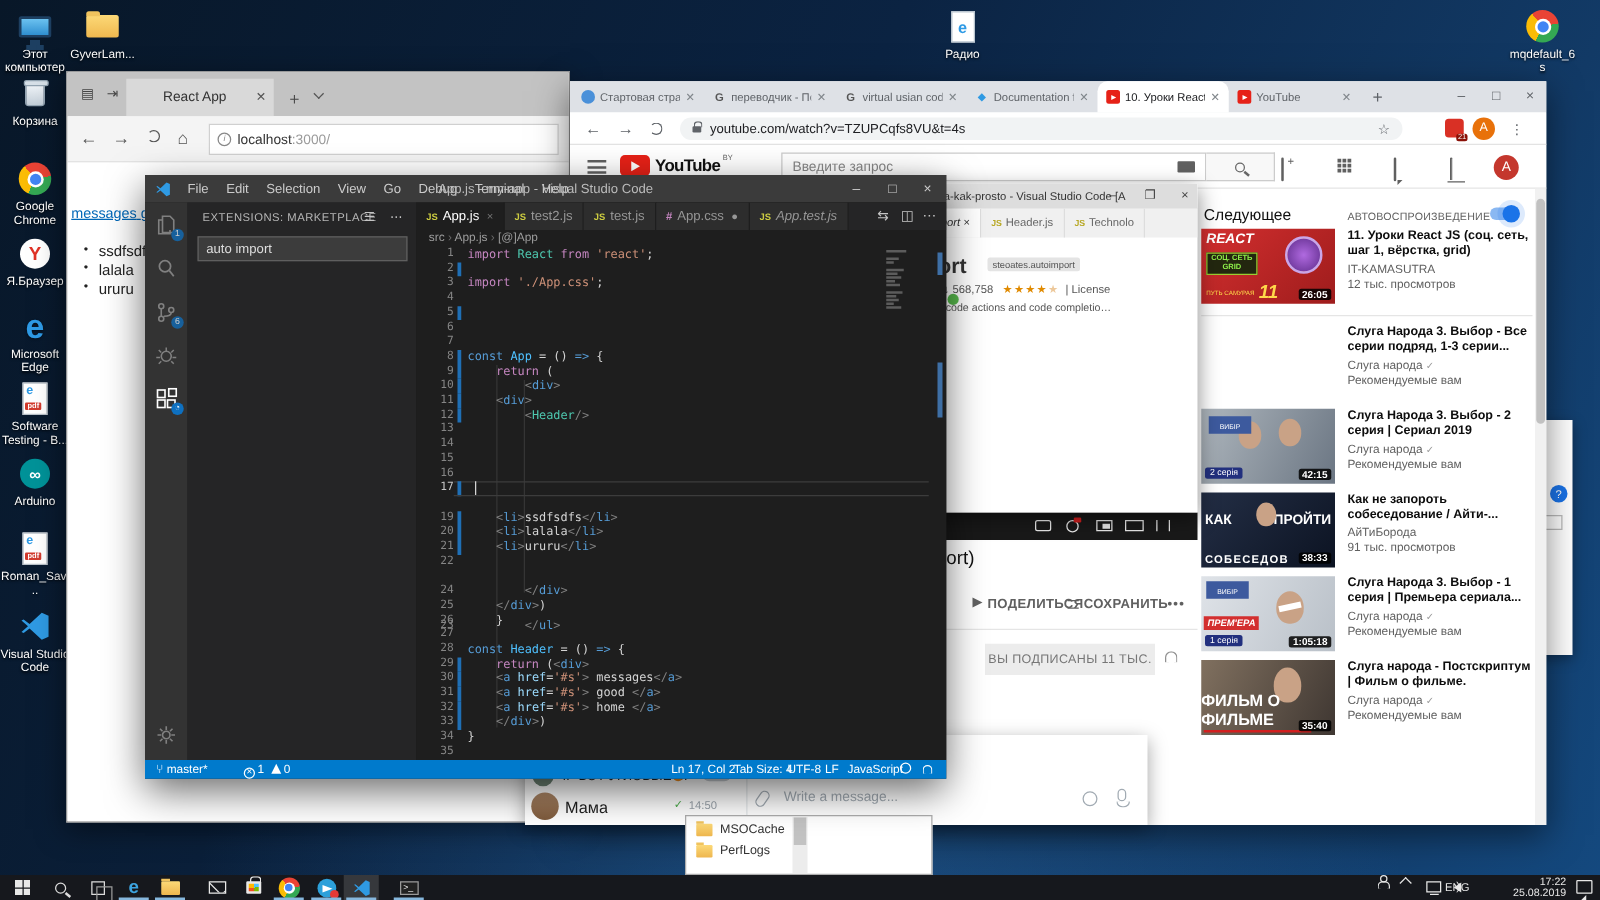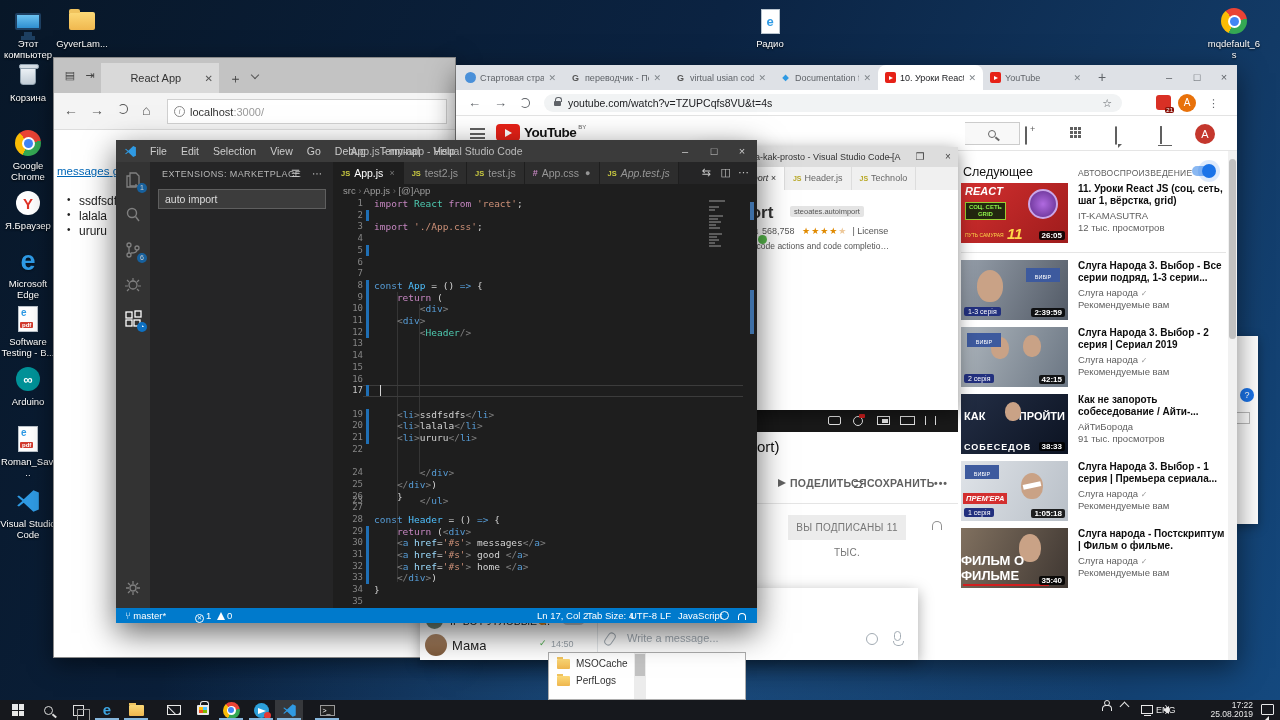--- a/index.html
+++ b/index.html
@@ -127,21 +127,21 @@
   .pb-gear{width:10px;height:10px;border-radius:50%;}
   .pb-gear::after{content:"";position:absolute;right:-3px;top:-3px;width:6px;height:4px;background:#d21f1f;border-radius:1px;}
   .pb-mini{width:13px;height:9px;} .pb-mini::after{content:"";position:absolute;right:1px;bottom:1px;width:6px;height:4px;background:#e8e8e8;}
   .pb-thea{width:15px;height:9px;}
   .pb-fs{width:11px;height:9px;border-left:1.5px solid #e8e8e8;border-right:1.5px solid #e8e8e8;border-top:none;border-bottom:none;}
   .v-title-frag{position:absolute;left:301px;top:373px;font-size:15px;color:#111;}
   .share-row{position:absolute;top:412px;font-size:10.5px;font-weight:bold;color:#606060;letter-spacing:.3px;}
   .sh-arrow{display:inline-block;width:0;height:0;border-left:8px solid #606060;border-top:4px solid transparent;border-bottom:4px solid transparent;margin-right:4px;}
   .sv-lines{display:inline-block;width:9px;height:7px;border-top:1.5px solid #606060;border-bottom:1.5px solid #606060;margin-right:4px;position:relative;top:1px;}
   .rule{position:absolute;left:301px;top:438px;width:201px;height:1px;background:#e5e5e5;}
-  .sub-btn{position:absolute;left:332px;top:450px;width:118px;height:25px;background:#ececec;color:#767676;font-size:10px;text-align:center;line-height:25px;letter-spacing:.3px;}
+  .sub-btn{position:absolute;left:332px;top:450px;width:136px;height:25px;background:#ececec;color:#767676;font-size:10px;text-align:center;line-height:25px;letter-spacing:.3px;}
   .sub-bell{position:absolute;left:476px;top:456px;width:10px;height:9px;border:1.5px solid #909090;border-radius:5px 5px 0 0;border-bottom:none;}
   
   .sb-head{position:absolute;left:507px;top:100px;font-size:12.5px;color:#111;}
   .sb-auto{position:absolute;left:622px;top:103px;font-size:8.5px;color:#606060;letter-spacing:.2px;}
   .toggle{position:absolute;left:736px;top:101px;width:22px;height:10px;background:#8ab8f2;border-radius:5px;}
   .toggle::after{content:"";position:absolute;right:-2px;top:-2px;width:14px;height:14px;border-radius:50%;background:#1a73e8;box-shadow:0 0 0 4px rgba(26,115,232,.15);}
   .sb-sep{position:absolute;left:505px;top:187px;width:265px;height:1px;background:#e5e5e5;}
   .vitem{position:absolute;left:505px;width:268px;height:64px;}
   .th{position:absolute;left:0;top:0;width:107px;height:60px;overflow:hidden;background:#333;}
   .vt{position:absolute;left:117px;top:0;width:150px;font-size:10px;font-weight:bold;color:#0d0d0d;line-height:12px;max-height:25px;overflow:hidden;}
@@ -472,20 +472,24 @@
     <div class="cav" style="left:722px">A</div>
     <div class="c-dots" style="left:752px">⋮</div>
   </div>
   <div class="yt-head">
     <div class="burger"></div>
     <div class="yt-logo">
       <span class="yt-play"></span>
       <span class="yt-word">YouTube</span>
       <span class="yt-by">BY</span>
     </div>
+    <div class="yt-search">
+      <span>Введите запрос</span>
+      <span class="kb"></span>
+    </div>
     <div class="yt-sbtn">
         <span class="mag"></span>
       </div>
     <div class="yt-ic" style="left:569px"><span class="ic-cam"></span></div>
     <div class="yt-ic" style="left:614px">
         <span class="ic-grid">
           <span></span>
           <span></span>
           <span></span>
           <span></span>
@@ -528,26 +532,20 @@
           <span class="put">ПУТЬ САМУРАЯ</span>
           <span class="n11">11</span>
           <span class="atom"></span>
           <span class="dur">26:05</span>
         </div>
         <div class="vt">11. Уроки React JS (соц. сеть, шаг 1, вёрстка, grid)</div>
         <div class="vc" style="top:27px">IT-KAMASUTRA</div>
         <div class="vm" style="top:39px">12 тыс. просмотров</div>
       </div>
       <div class="vitem" style="top: 195px;">
-        <div class="th t-sn1">
-          <span class="face" style="left:16px;top:10px;width:26px;height:32px"></span>
-          <span class="snlab" style="right:8px;top:8px">ВИБІР</span>
-          <span class="dur">2:39:59</span>
-          <span class="vb">1-3 серія</span>
-        </div>
         <div class="vt">Слуга Народа 3. Выбор - Все серии подряд, 1-3 серии...</div>
         <div class="vc" style="top:27px">Слуга народа <span class="vok">✓</span></div>
         <div class="vm" style="top:39px">Рекомендуемые вам</div>
       </div>
       <div class="vitem" style="top: 262px;">
         <div class="th t-sn2">
           <span class="face" style="left:30px;top:10px;width:18px;height:22px"></span>
           <span class="face" style="left:62px;top:8px;width:18px;height:22px"></span>
           <span class="snlab" style="left:6px;top:6px">ВИБІР</span>
           <span class="dur">42:15</span>

